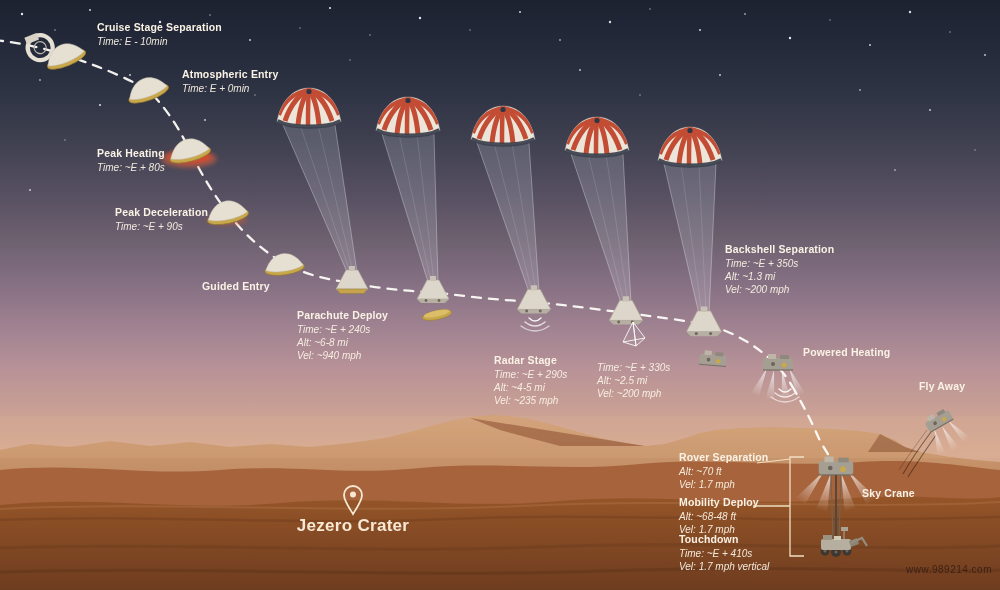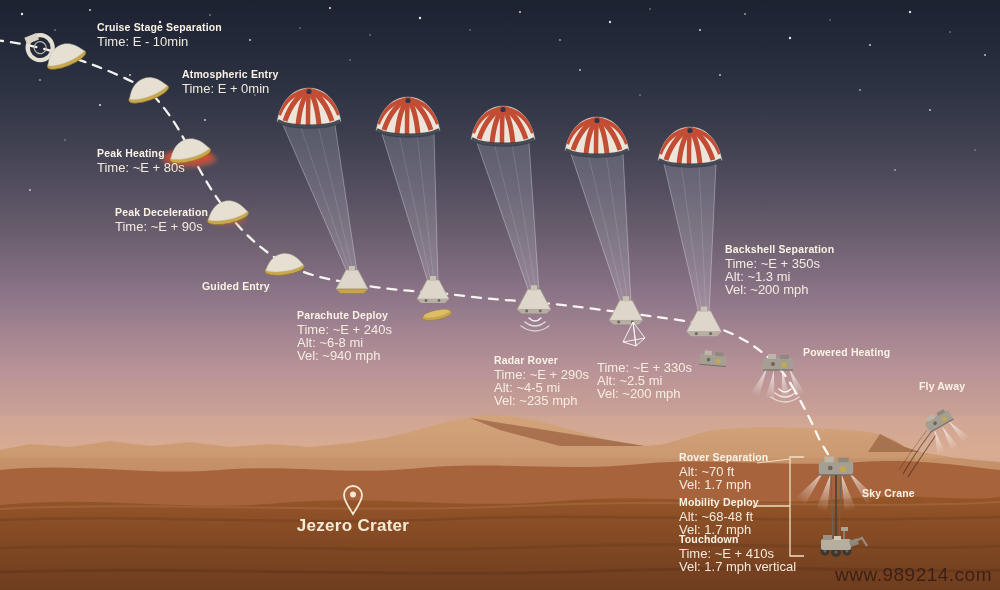--- a/index.html
+++ b/index.html
@@ -7,25 +7,25 @@
     position:relative;width:1000px;height:590px;overflow:hidden;
     font-family:"Liberation Sans",sans-serif;
     background:linear-gradient(180deg,
       #1c2230 0%, #242a3a 8%, #2f3444 16%, #3f4050 24%,
       #544e60 32%, #6b5f6e 40%, #857083 48%, #9e8190 55%,
       #b69197 62%, #c89f95 69%, #d5a992 76%, #dbae92 86%, #ddb194 100%);
   }
   svg.gfx{position:absolute;left:0;top:0;width:1000px;height:590px;display:block;}
   .label{position:absolute;color:#faf2e5;}
   .label .t{font-size:10.5px;font-weight:700;letter-spacing:.15px;margin-bottom:2px;}
-  .label .l{font-size:13px;line-height:13px;opacity:.95;}
+  .label .l{font-size:10px;line-height:13px;opacity:.95;font-style:italic;}
   .label.wrap{width:110px;}
   .jezero{position:absolute;left:353px;top:516px;transform:translateX(-50%);
     font-size:17px;font-weight:700;letter-spacing:.3px;color:#f7e9d4;white-space:nowrap;}
-  .watermark{position:absolute;right:8px;top:564px;font-size:19px;font-weight:500;
+  .watermark{position:absolute;right:8px;top:564px;font-size:10px;font-weight:500;
     letter-spacing:.5px;color:rgba(50,27,18,.85);}
 </style>
 </head>
 <body>
 
 <div class="scene">
 
 <svg class="gfx" viewBox="0 0 1000 590">
   <defs>
     <linearGradient id="plumeGrad" x1="0" y1="0" x2="0" y2="1">
@@ -325,21 +325,21 @@
 
 <div class="label" style="left:297px;top:309px">
   <div class="t">Parachute Deploy</div>
   <div class="l">Time: ~E + 240s</div>
   <div class="l">Alt: ~6-8 mi</div>
   <div class="l">Vel: ~940 mph</div>
 </div>
 
 
 <div class="label" style="left:494px;top:354px">
-  <div class="t">Radar Rover</div>
+  <div class="t">Radar Stage</div>
   <div class="l">Time: ~E + 290s</div>
   <div class="l">Alt: ~4-5 mi</div>
   <div class="l">Vel: ~235 mph</div>
 </div>
 
 <div class="label wrap" style="left:597px;top:361px">
   <div class="l">Time: ~E + 330s</div>
   <div class="l">Alt: ~2.5 mi</div>
   <div class="l">Vel: ~200 mph</div>
 </div>

